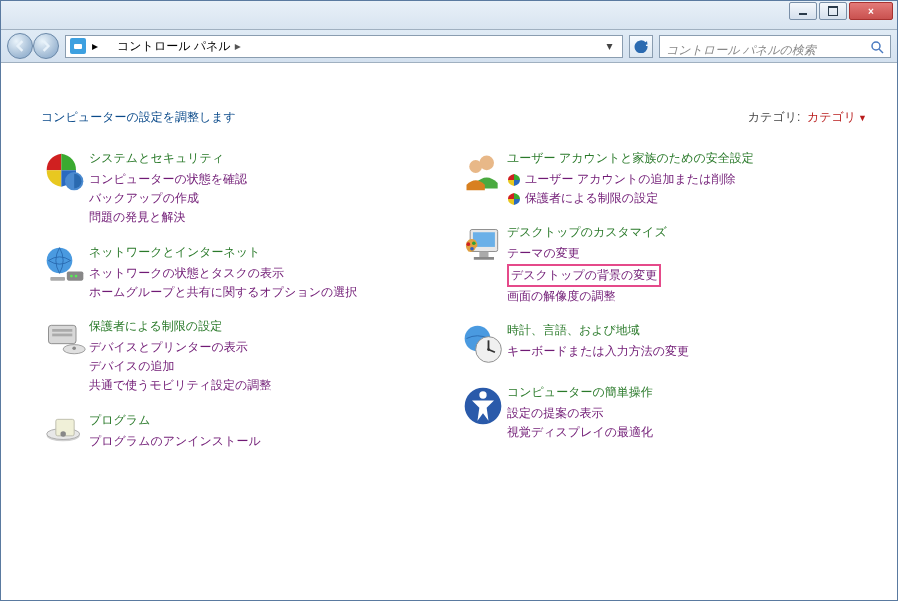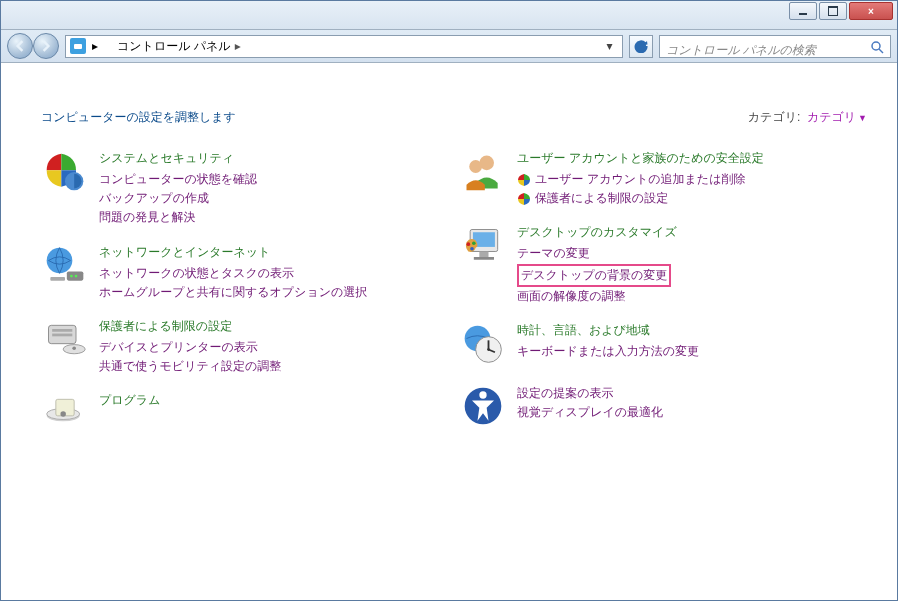--- a/index.html
+++ b/index.html
@@ -27,27 +27,27 @@
 .search-box { width: 232px; height: 23px; background: #fff; border: 1px solid #8a9db0; display: flex; align-items: flex-end; padding: 0 6px; }
 .search-box input { border: none; outline: none; flex: 1; font-size: 12px; background: transparent; }
 .search-box input::placeholder { color: #888; font-style: italic; }
 .search-icon { color: #4a7ac0; }
 
 
 .content { position: absolute; top: 62px; left: 0; right: 0; bottom: 0; background: #fff; padding: 18px 30px 20px 40px; margin-top: 28px; }
 .header-row { display: flex; justify-content: space-between; align-items: center; margin-bottom: 22px; }
 .header-text { color: #0a4a8a; font-size: 12px; }
 .view-method { font-size: 12px; color: #444; }
-.view-method a { color: #a21caf; text-decoration: none; cursor: pointer; }
+.view-method a { color: #b91c1c; text-decoration: none; cursor: pointer; }
 .view-method .dropdown-arrow { font-size: 9px; margin-left: 2px; }
 
 .categories { display: flex; gap: 10px; }
 .col { flex: 1; display: flex; flex-direction: column; gap: 14px; }
 
-.category { display: flex; gap: 10px; }
+.category { display: flex; }
 .cat-icon { width: 48px; height: 48px; flex-shrink: 0; display: flex; align-items: center; justify-content: center; }
 .cat-body { flex: 1; padding-top: 2px; }
 .cat-title { color: #2a7a2a; font-size: 12px; text-decoration: none; cursor: pointer; display: inline-block; margin-bottom: 3px; }
 .sub-link { color: #701a75; font-size: 12px; text-decoration: none; cursor: pointer; display: block; line-height: 1.6; }
 .sub-with-icon { display: flex; align-items: center; gap: 4px; }
 .shield-mini { width: 14px; height: 14px; display: inline-flex; }
 .highlighted { border: 2px solid #e54a8a; padding: 0 2px; display: inline-block; line-height: 1.5; }
 
 
 .icon-security svg, .icon-network svg, .icon-hardware svg, .icon-programs svg,
@@ -157,35 +157,37 @@
               <rect x="6" y="8" width="30" height="20" rx="3" fill="#d8d8d8" stroke="#888"></rect>
               <rect x="10" y="12" width="22" height="3" fill="#aaa"></rect>
               <rect x="10" y="17" width="22" height="3" fill="#aaa"></rect>
               <ellipse cx="34" cy="34" rx="12" ry="5" fill="#e0e0e0" stroke="#999"></ellipse>
               <circle cx="34" cy="33" r="2" fill="#888"></circle>
             </svg>
         </div>
         <div class="cat-body">
           <a class="cat-title">保護者による制限の設定</a>
           <a class="sub-link">デバイスとプリンターの表示</a>
+          <a class="sub-link">デバイスの追加</a>
           <a class="sub-link">共通で使うモビリティ設定の調整</a>
         </div>
       </div>
 
       <div class="category">
         <div class="cat-icon icon-programs">
           <svg viewBox="0 0 48 48">
               <ellipse cx="22" cy="26" rx="18" ry="6" fill="#d0d0d0"></ellipse>
               <ellipse cx="22" cy="24" rx="18" ry="6" fill="#e8e8e8" stroke="#aaa"></ellipse>
               <rect x="14" y="8" width="20" height="18" rx="2" fill="#f0f0d8" stroke="#bba"></rect>
               <circle cx="22" cy="24" r="3" fill="#888"></circle>
             </svg>
         </div>
         <div class="cat-body">
           <a class="cat-title">プログラム</a>
+          <a class="sub-link">プログラムのアンインストール</a>
         </div>
       </div>
 
     </div>
 
     <div class="col">
 
       <div class="category">
         <div class="cat-icon icon-users">
           <svg viewBox="0 0 48 48">
@@ -265,20 +267,21 @@
 
       <div class="category">
         <div class="cat-icon icon-ease">
           <svg viewBox="0 0 48 48">
               <circle cx="24" cy="24" r="20" fill="#2a5aaa"></circle>
               <circle cx="24" cy="12" r="4" fill="#fff"></circle>
               <path d="M12 18 L36 18 L28 26 L30 40 L24 32 L18 40 L20 26 z" fill="#fff"></path>
             </svg>
         </div>
         <div class="cat-body">
+          <a class="cat-title">コンピューターの簡単操作</a>
           <a class="sub-link">設定の提案の表示</a>
           <a class="sub-link">視覚ディスプレイの最適化</a>
         </div>
       </div>
 
     </div>
   </div>
 </div>
 
 </body></html>

